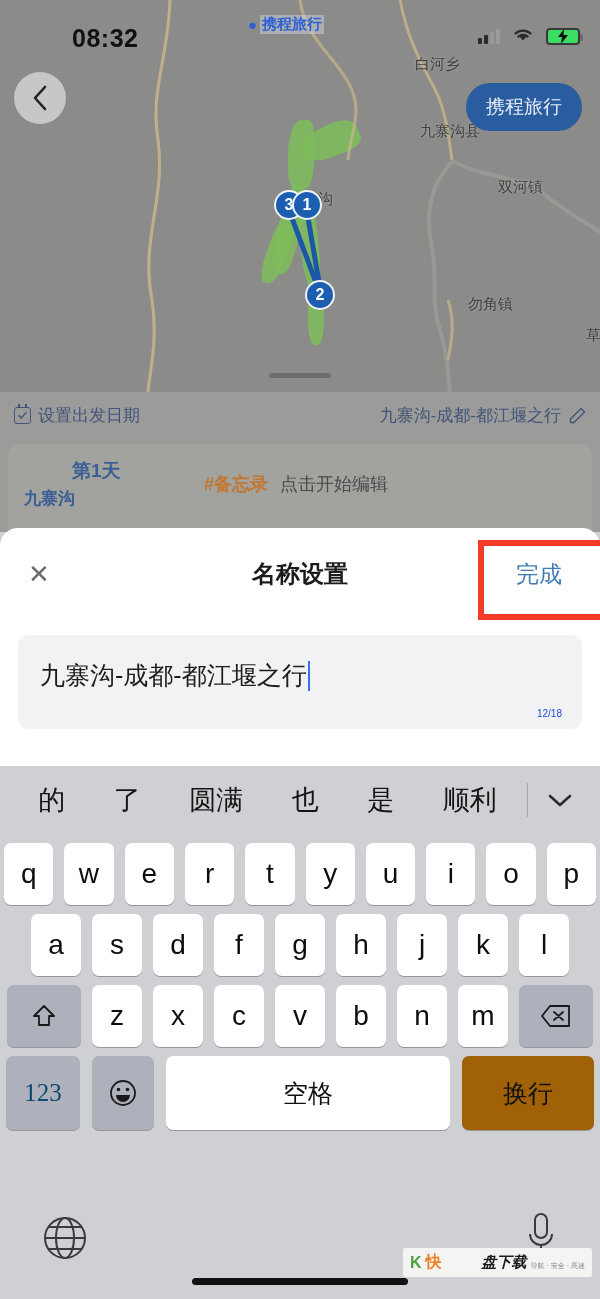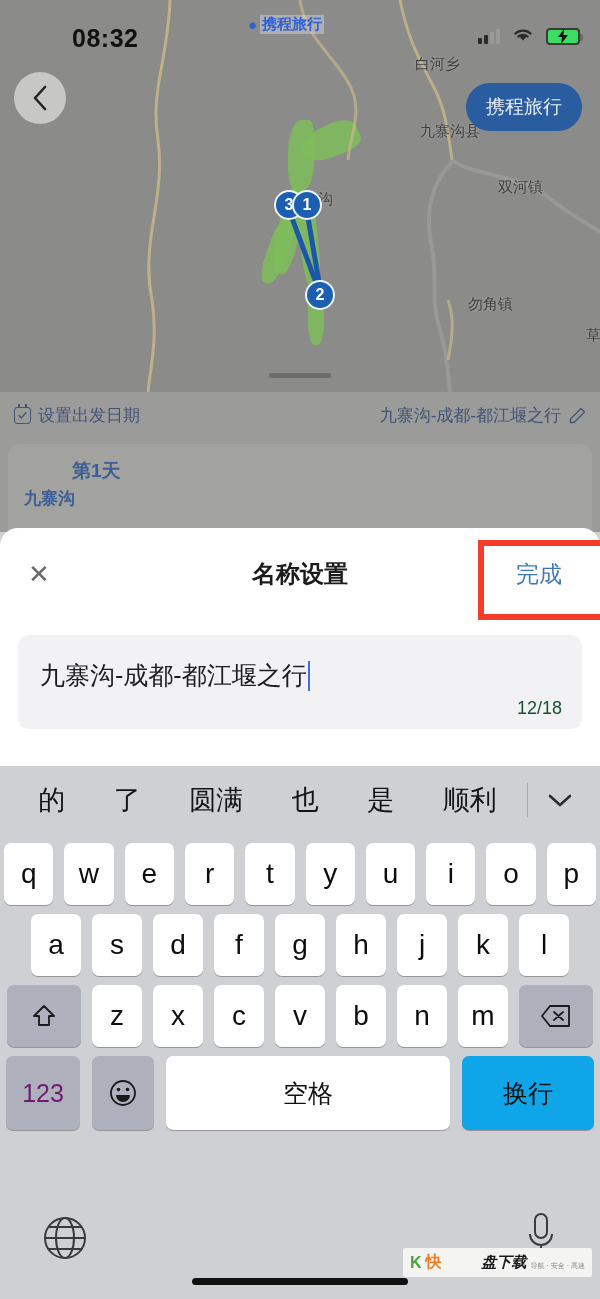--- a/index.html
+++ b/index.html
@@ -164,21 +164,21 @@
     background: #f2f2f4; border-radius: 10px;
   }
   .name-value {
     position: absolute; left: 22px; top: 24px; font-size: 25px; color: #1d1d1d;
     display: flex; align-items: center;
   }
   .caret {
     display: inline-block; width: 2px; height: 30px; background: #3c6fe0; margin-left: 1px;
   }
   .char-count {
-    position: absolute; right: 20px; bottom: 10px; font-size: 18px; color: #14532d;
+    position: absolute; right: 20px; bottom: 10px; font-size: 10px; color: #1d4ed8;
   }
 
   
   .keyboard {
     position: absolute; left: 0; top: 766px; width: 600px; height: 533px;
     background: #cfd0d4;
   }
   .cand-bar {
     position: relative; height: 68px; display: flex; align-items: center;
     padding: 0 14px; gap: 0;
@@ -206,34 +206,34 @@
   .r2 { padding: 0 30px; }
   .k-wide {
     background: #aeb1bb; width: 74px; height: 62px; border-radius: 7px;
     display: flex; align-items: center; justify-content: center;
     box-shadow: 0 1px 0 rgba(130,130,135,.75);
   }
   .r4 { padding: 0 6px; gap: 12px; }
   .k-num {
     background: #aeb1bb; width: 74px; height: 74px; border-radius: 7px;
     display: flex; align-items: center; justify-content: center;
-    font-size: 25px; color: #701a75; box-shadow: 0 1px 0 rgba(130,130,135,.75);
+    font-size: 25px; color: #0c4a6e; box-shadow: 0 1px 0 rgba(130,130,135,.75); font-family: Liberation Serif, serif;
   }
   .k-emoji {
     background: #aeb1bb; width: 62px; height: 74px; border-radius: 7px;
     display: flex; align-items: center; justify-content: center;
     box-shadow: 0 1px 0 rgba(130,130,135,.75);
   }
   .k-space {
     background: #ffffff; flex: 1; height: 74px; border-radius: 7px;
     display: flex; align-items: center; justify-content: center;
     font-size: 25px; color: #111; box-shadow: 0 1px 0 rgba(130,130,135,.75);
   }
   .k-return {
-    background: #0ea5e9; width: 132px; height: 74px; border-radius: 7px;
+    background: #a16207; width: 132px; height: 74px; border-radius: 7px;
     display: flex; align-items: center; justify-content: center;
     font-size: 25px; color: #111; box-shadow: 0 1px 0 rgba(130,130,135,.75);
   }
   .kbd-bottom {
     position: absolute; left: 0; bottom: 0; width: 600px; height: 98px;
   }
   .globe-key {
     position: absolute; left: 42px; top: 14px; width: 46px; height: 46px;
   }
   .mic-key {
@@ -345,20 +345,24 @@
         <span>九寨沟-成都-都江堰之行</span>
         <svg width="17" height="17" viewBox="0 0 17 17">
           <path d="M12 1.5 L15.5 5 L5 15.5 L1.5 15.5 L1.5 12 Z" stroke="#41557a" stroke-width="1.4" fill="none" stroke-linejoin="round"></path>
         </svg>
       </div>
     </div>
     <div class="itin-card">
       <div class="day-col">
         <div class="day-num">第1天</div>
         <div class="day-place">九寨沟</div>
+      </div>
+      <div class="memo-row">
+        <span class="memo-tag">#备忘录</span>
+        <span class="memo-hint">点击开始编辑</span>
       </div>
     </div>
   </div>
 
   <div class="modal">
     <div class="modal-head">
       <div class="modal-close">✕</div>
       <div class="modal-title">名称设置</div>
       <div class="modal-done">完成</div>
     </div>

